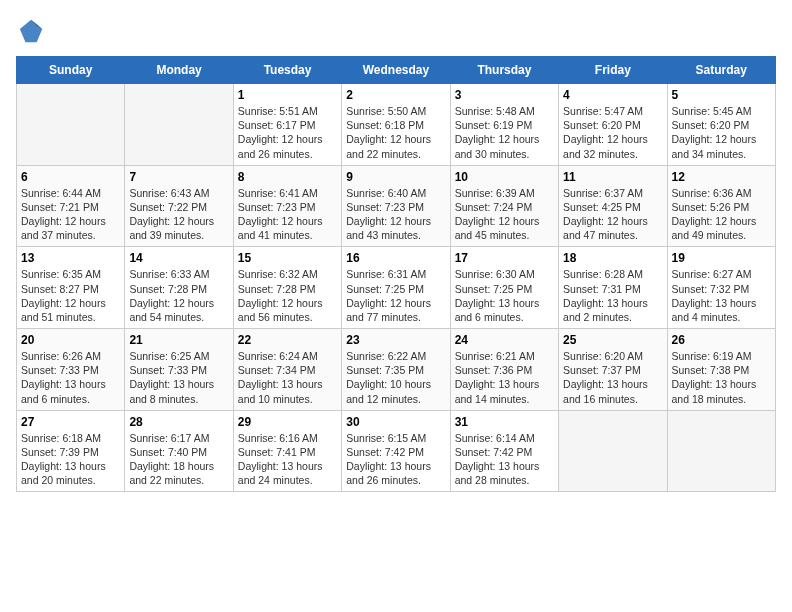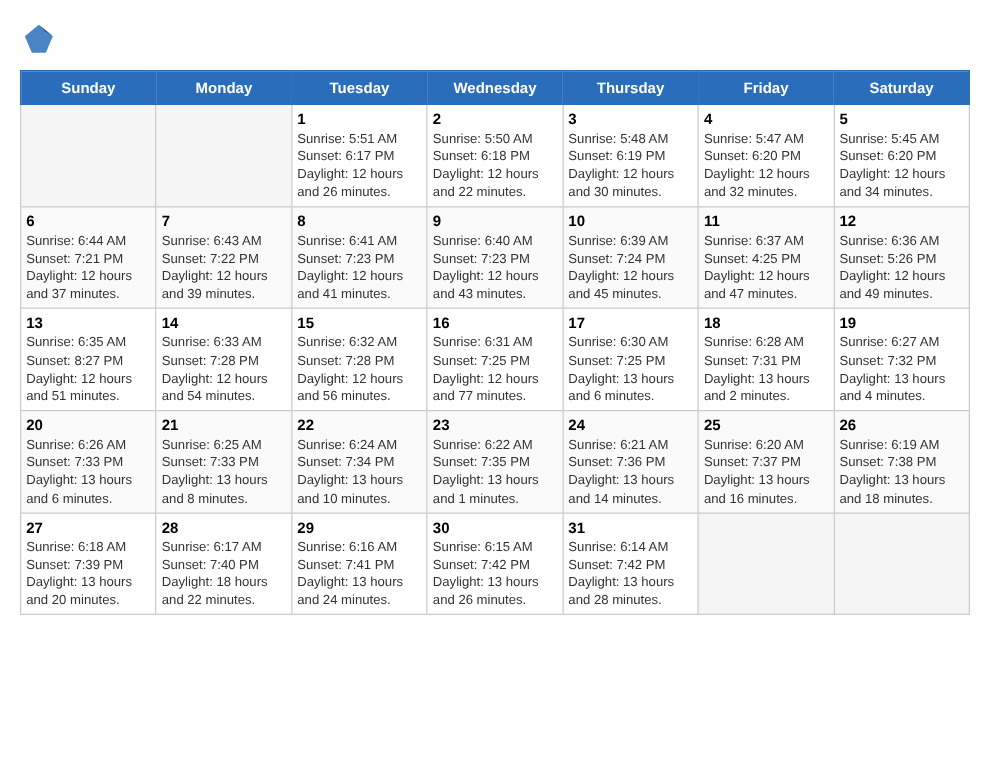--- a/index.html
+++ b/index.html
@@ -263,21 +263,21 @@
         <td>
           <span class="day-num">22</span>
           <div class="cell-text">Sunrise: 6:24 AM</div>
           <div class="cell-text">Sunset: 7:34 PM</div>
           <div class="cell-text">Daylight: 13 hours and 10 minutes.</div>
         </td>
         <td>
           <span class="day-num">23</span>
           <div class="cell-text">Sunrise: 6:22 AM</div>
           <div class="cell-text">Sunset: 7:35 PM</div>
-          <div class="cell-text">Daylight: 13 hours and 1 minutes.</div>
+          <div class="cell-text">Daylight: 10 hours and 12 minutes.</div>
         </td>
         <td>
           <span class="day-num">24</span>
           <div class="cell-text">Sunrise: 6:21 AM</div>
           <div class="cell-text">Sunset: 7:36 PM</div>
           <div class="cell-text">Daylight: 13 hours and 14 minutes.</div>
         </td>
         <td>
           <span class="day-num">25</span>
           <div class="cell-text">Sunrise: 6:20 AM</div>

